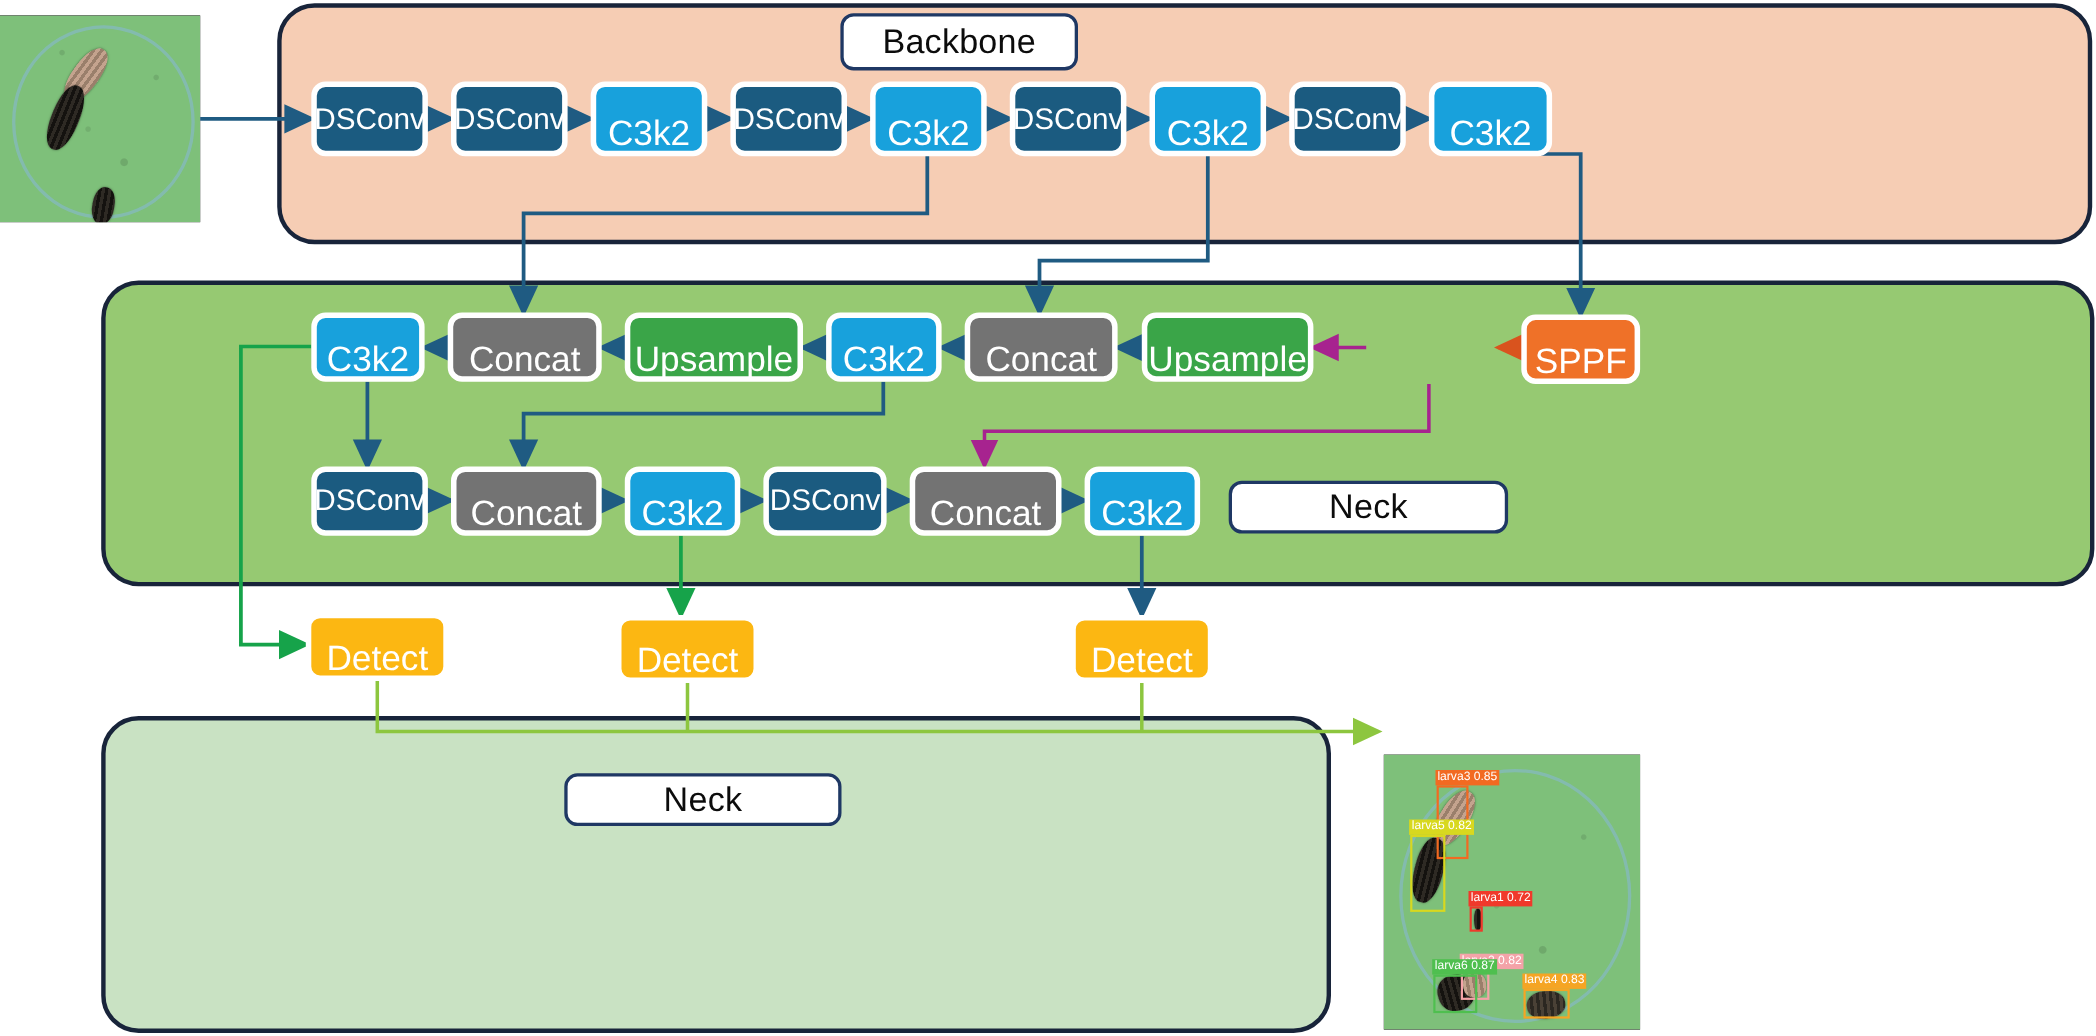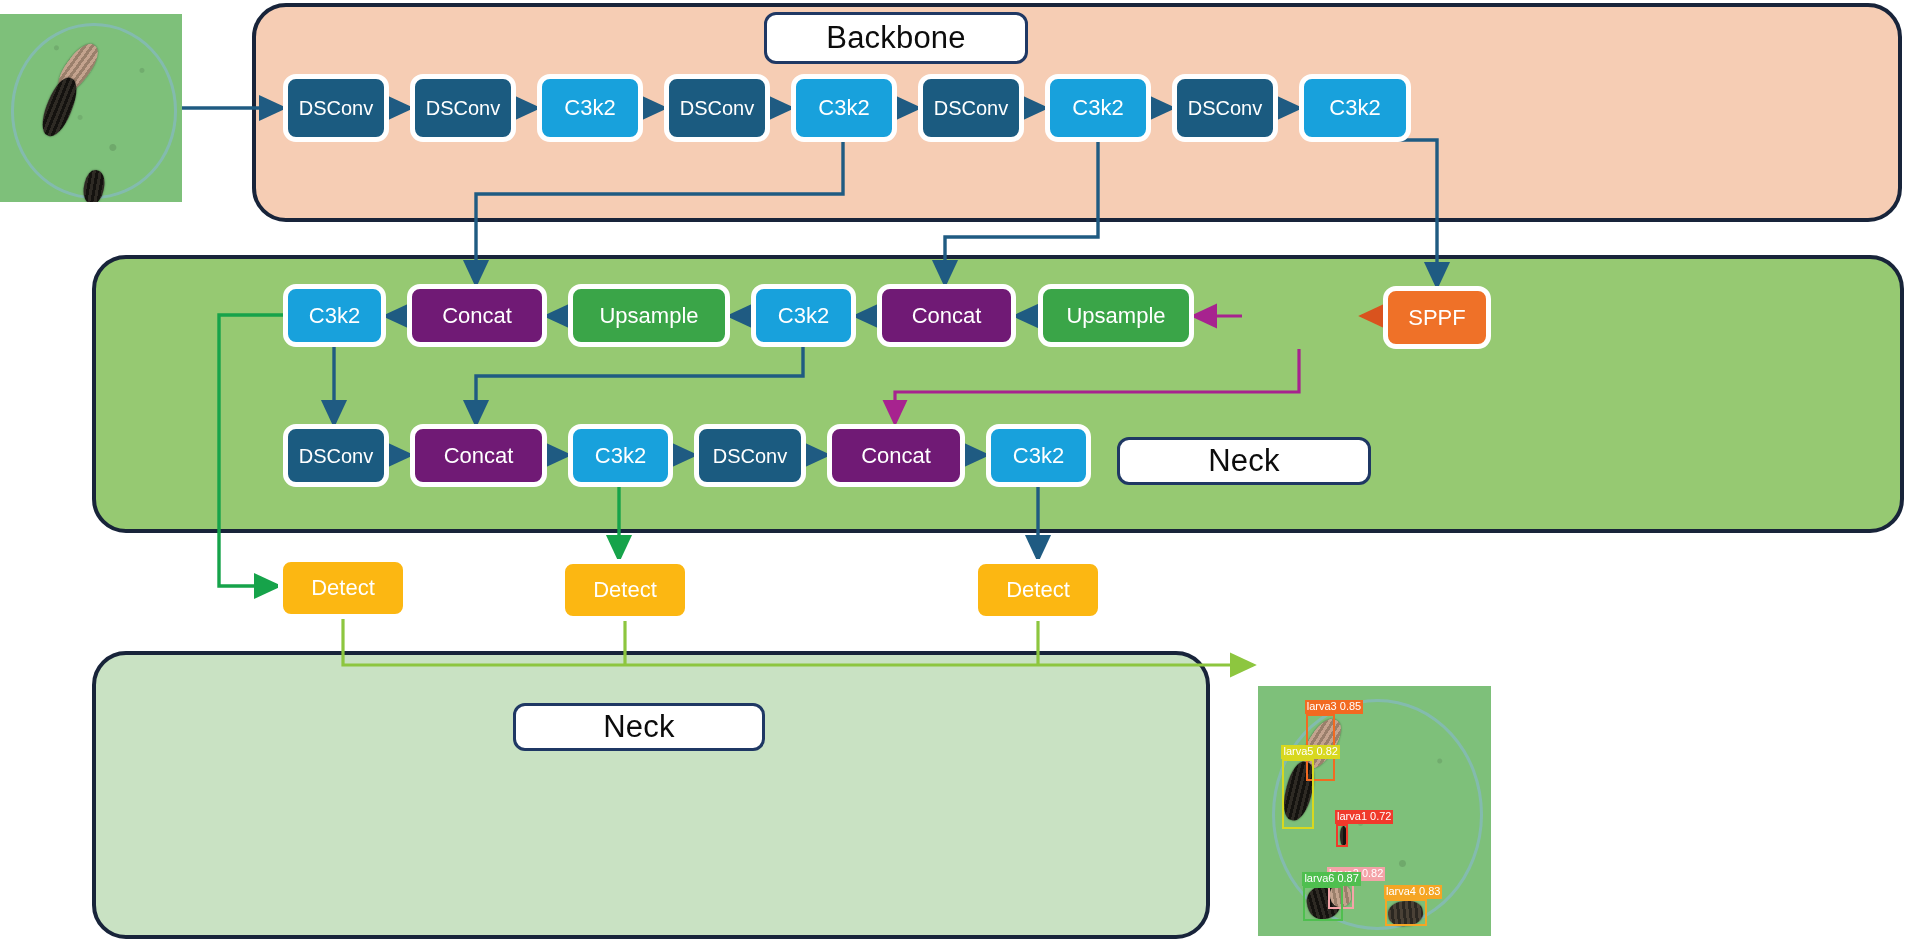--- a/index.html
+++ b/index.html
@@ -10,33 +10,33 @@
   
   .panel{position:absolute;border:4px solid #18243a;border-radius:34px;box-sizing:border-box;}
   #panel-backbone{left:252px;top:3px;width:1650px;height:219px;background:#f6cdb4;}
   #panel-neck{left:92px;top:255px;width:1812px;height:278px;background:#96c972;}
   #panel-head{left:92px;top:651px;width:1118px;height:288px;background:#c9e2c3;}
 
   
   .pill{position:absolute;background:#ffffff;border:3px solid #1f3864;border-radius:12px;
         display:flex;align-items:center;justify-content:center;box-sizing:border-box;
         color:#0c0c0c;font-size:31px;letter-spacing:.2px;}
-  #pill-backbone{left:764px;top:12px;width:264px;height:52px;justify-content:center;}
+  #pill-backbone{left:764px;top:12px;width:216px;height:52px;justify-content:center;}
   #pill-neck{left:1117px;top:437px;width:254px;height:48px;}
   #pill-head{left:513px;top:703px;width:252px;height:48px;}
 
   
   .node{position:absolute;box-sizing:border-box;border:5px solid #ffffff;border-radius:13px;
         display:flex;align-items:center;justify-content:center;color:#ffffff;
         text-align:center;line-height:1;z-index:6;}
-  .t-lg{font-size:22px;}
-  .t-sm{font-size:20px;}
+  .t-lg{font-size:32px;align-items:flex-end;}
+  .t-sm{font-size:27px;}
   .c-dsconv{background:#1b5b80;}
   .c-c3k2{background:#18a1dc;}
-  .c-concat{background:#701a75;}
+  .c-concat{background:#737373;}
   .c-upsample{background:#3aa548;}
   .c-sppf{background:#ef7128;}
   .c-c2psa{background:#a7238f;}
   .c-detect{background:#fcb712;}
 
   
   .photo{position:absolute;overflow:hidden;background:#0a0a0a;}
   .dish{position:absolute;inset:0;
         background:
           radial-gradient(circle at 31% 18%, rgba(0,0,0,.10) 0 2px, transparent 3px),

